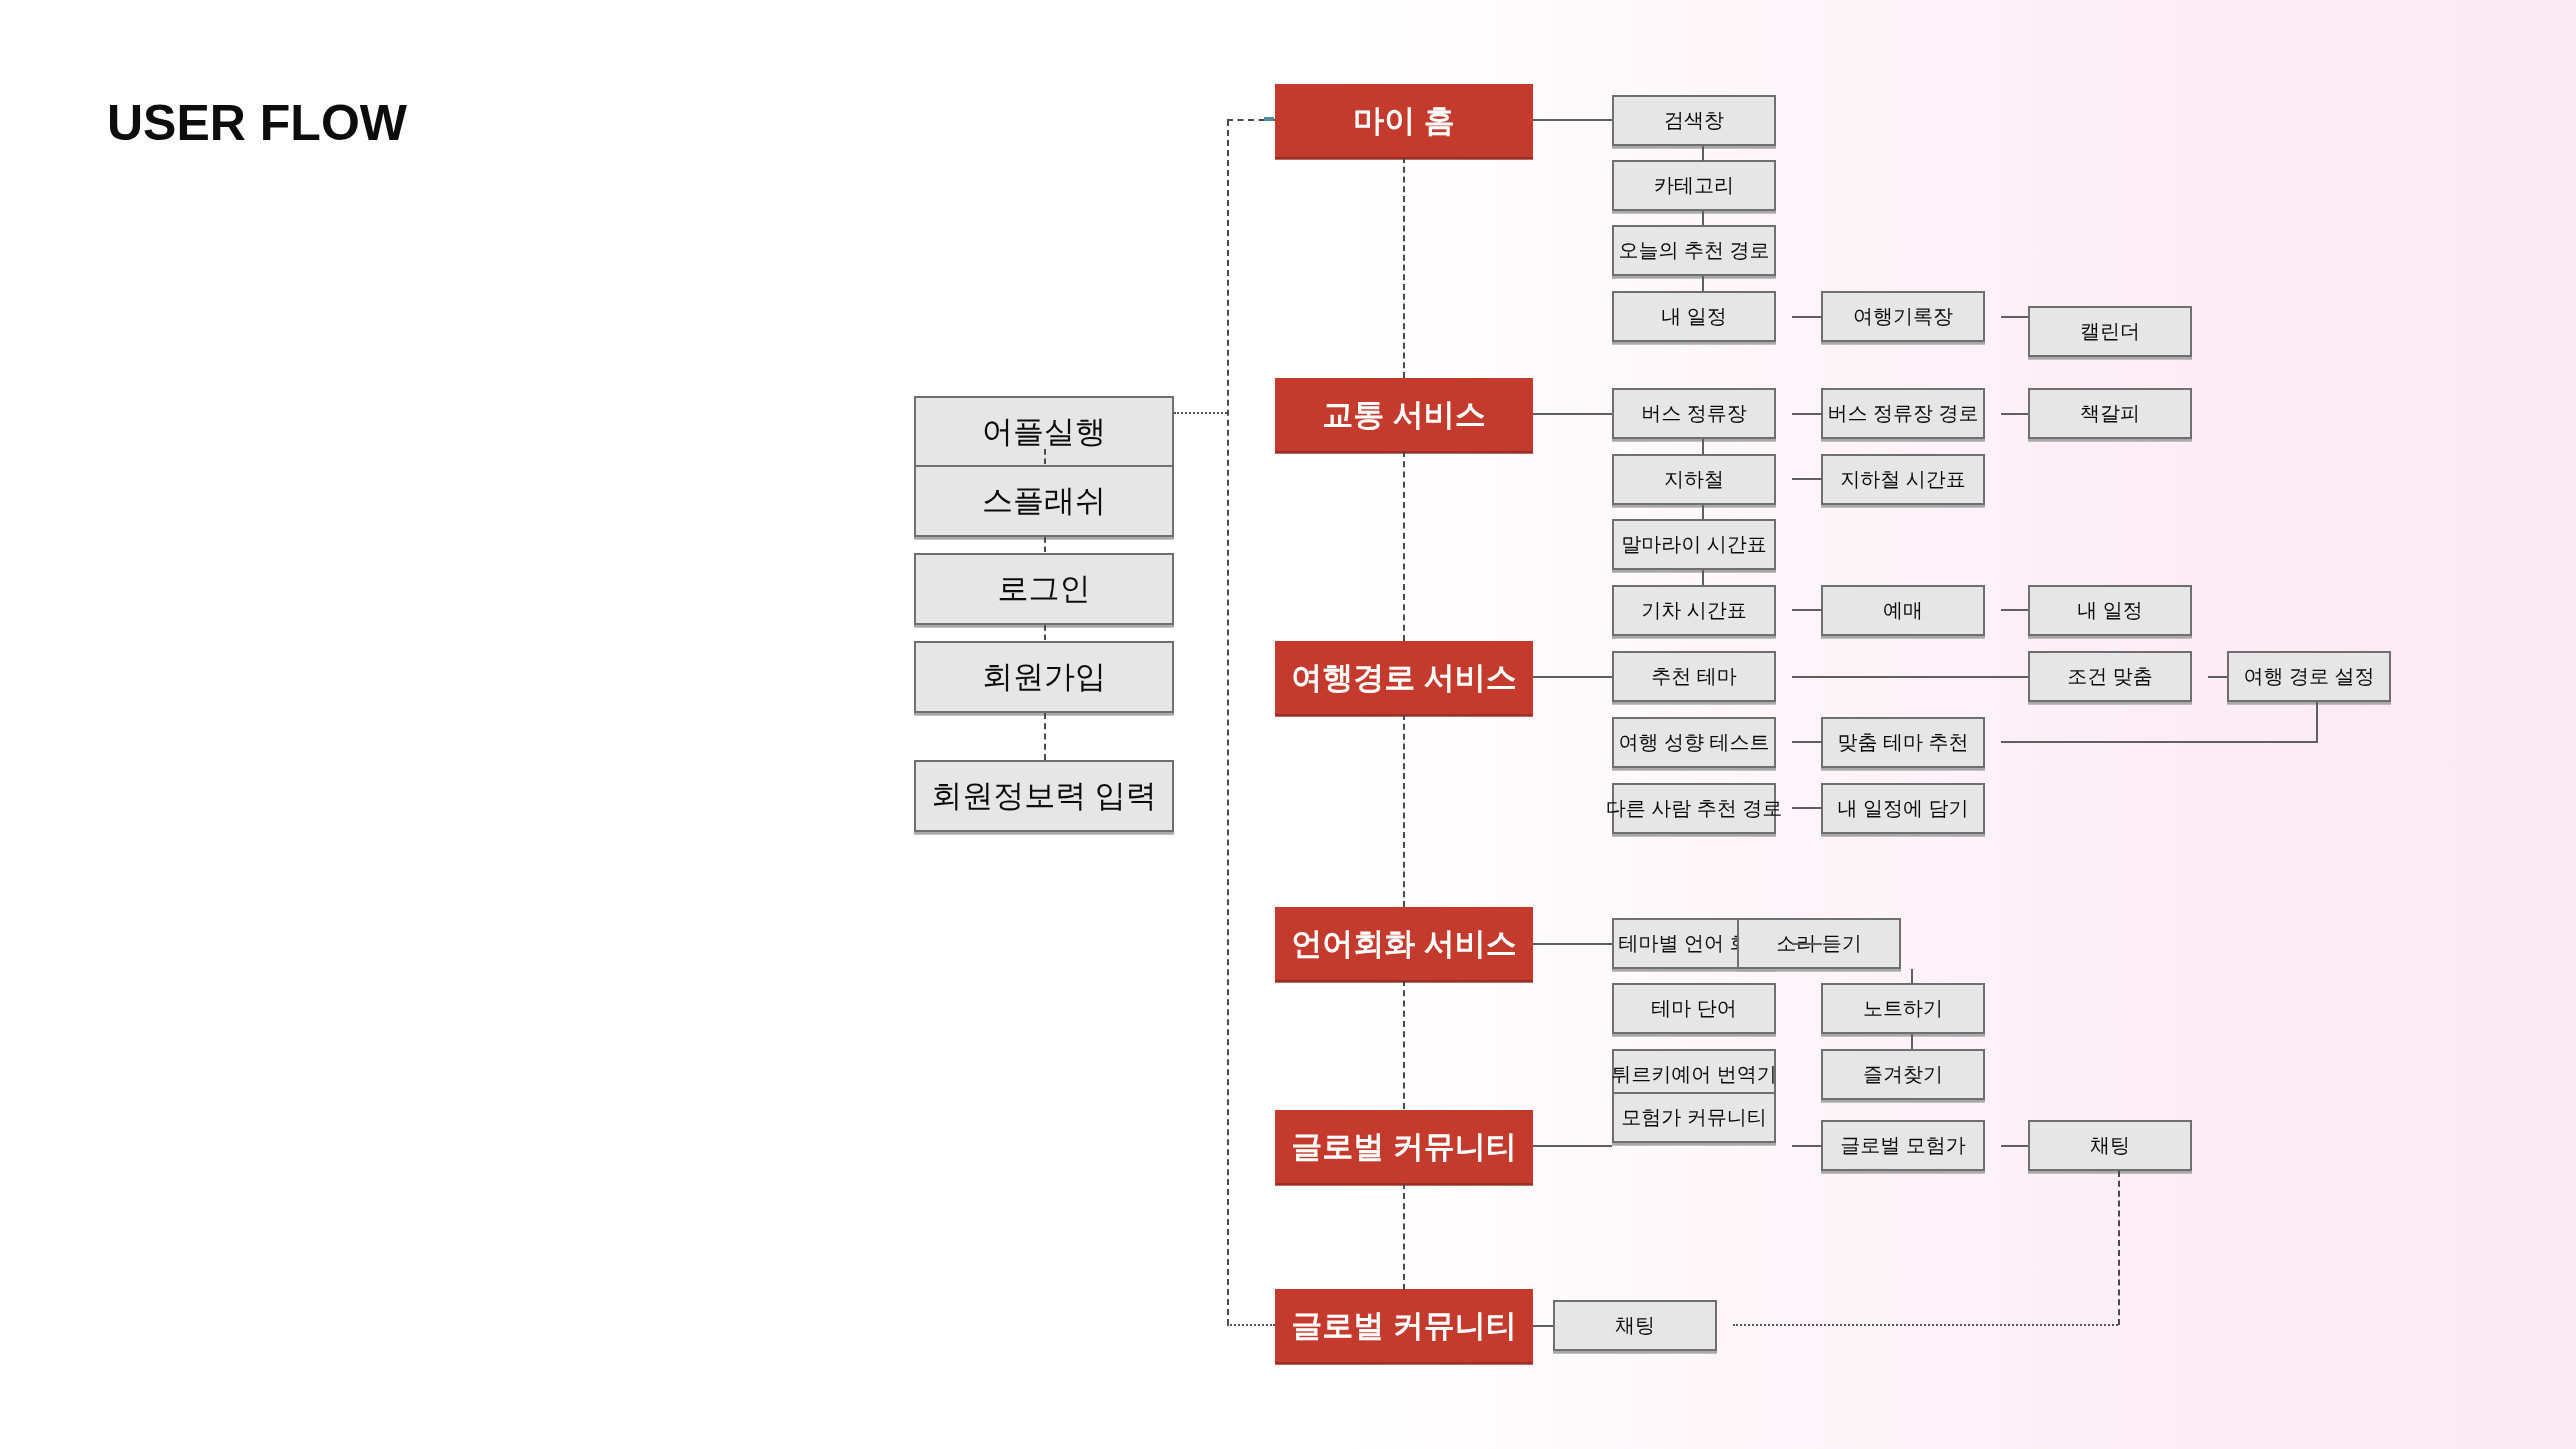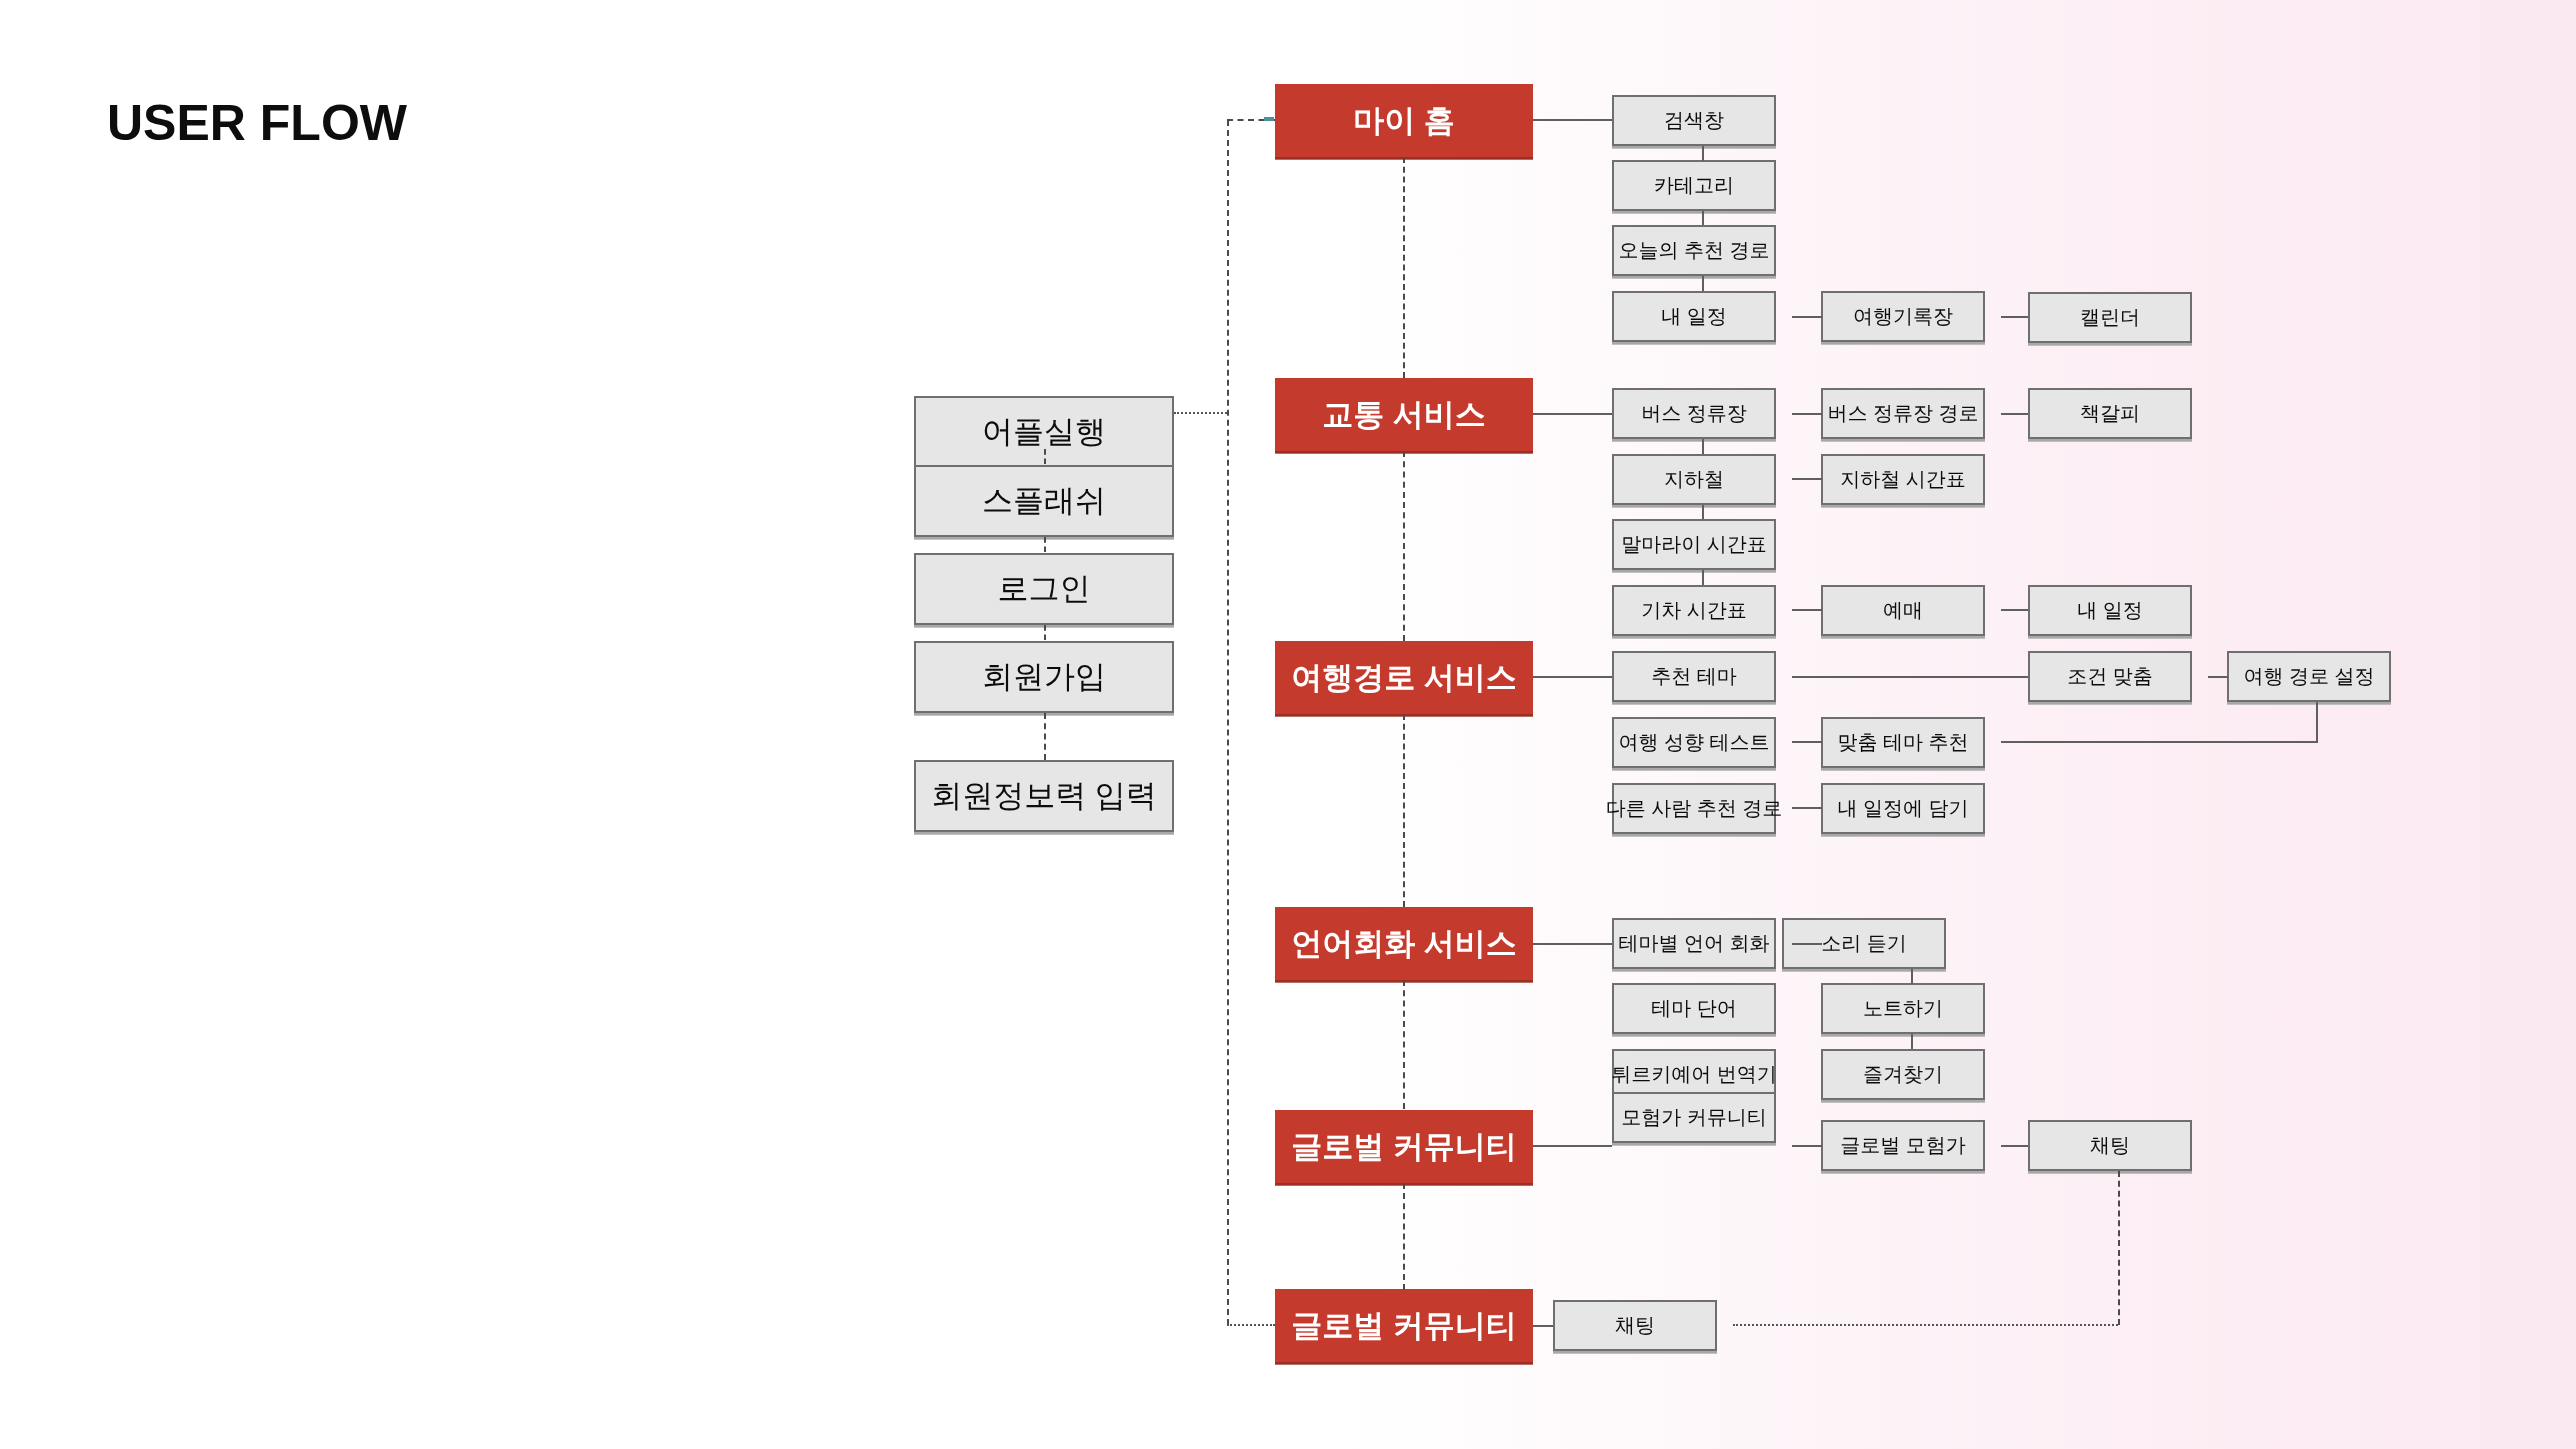--- a/index.html
+++ b/index.html
@@ -69,21 +69,21 @@
 <div class="ln v dash" style="left:1403px;top:714px;height:193px"></div>
 <div class="ln v dash" style="left:1403px;top:980px;height:129px"></div>
 <div class="ln v dash" style="left:1403px;top:1183px;height:107px"></div>
 
 <div class="ln h" style="left:1533px;top:119px;width:79px"></div>
 <div class="box gray child" style="left:1612px;top:95px">검색창</div>
 <div class="box gray child" style="left:1612px;top:160px">카테고리</div>
 <div class="box gray child" style="left:1612px;top:225px">오늘의 추천 경로</div>
 <div class="box gray child" style="left:1612px;top:291px">내 일정</div>
 <div class="box gray child" style="left:1821px;top:291px">여행기록장</div>
-<div class="box gray child" style="left:2028px;top:292px">캘린더</div>
+<div class="box gray child" style="left:2028px;top:306px">캘린더</div>
 <div class="ln v" style="left:1702px;top:146px;height:14.8px"></div>
 <div class="ln v" style="left:1702px;top:211px;height:14px"></div>
 <div class="ln v" style="left:1702px;top:276px;height:14.8px"></div>
 <div class="ln h" style="left:1792px;top:316px;width:29.5px"></div>
 <div class="ln h" style="left:2001px;top:316px;width:27px"></div>
 
 <div class="ln h" style="left:1533px;top:413px;width:79px"></div>
 <div class="box gray child" style="left:1612px;top:388px">버스 정류장</div>
 <div class="box gray child" style="left:1821px;top:388px">버스 정류장 경로</div>
 <div class="box gray child" style="left:2028px;top:388px">책갈피</div>
@@ -112,21 +112,21 @@
 <div class="box gray child" style="left:1821px;top:783px">내 일정에 담기</div>
 <div class="ln h" style="left:1792px;top:676px;width:236px"></div>
 <div class="ln h" style="left:2208px;top:676px;width:19.5px"></div>
 <div class="ln v" style="left:2316px;top:702px;height:41px"></div>
 <div class="ln h" style="left:2001px;top:741px;width:315px"></div>
 <div class="ln h" style="left:1792px;top:741px;width:29.5px"></div>
 <div class="ln h" style="left:1792px;top:807px;width:29.5px"></div>
 
 <div class="ln h" style="left:1533px;top:943px;width:79px"></div>
 <div class="box gray child" style="left:1612px;top:918px">테마별 언어 회화</div>
-<div class="box gray child" style="left:1782px;top:918px">소리 듣기</div>
+<div class="box gray child" style="left:1737px;top:918px">소리 듣기</div>
 <div class="box gray child" style="left:1612px;top:983px">테마 단어</div>
 <div class="box gray child" style="left:1821px;top:983px">노트하기</div>
 <div class="box gray child" style="left:1612px;top:1049px">튀르키예어 번역기</div>
 <div class="box gray child" style="left:1821px;top:1049px">즐겨찾기</div>
 <div class="ln h" style="left:1792px;top:943px;width:29.5px"></div>
 <div class="ln v" style="left:1911px;top:969px;height:14.8px"></div>
 <div class="ln v" style="left:1911px;top:1034px;height:14.8px"></div>
 
 <div class="ln h" style="left:1533px;top:1145px;width:79px"></div>
 <div class="box gray child" style="left:1612px;top:1092px">모험가 커뮤니티</div>

